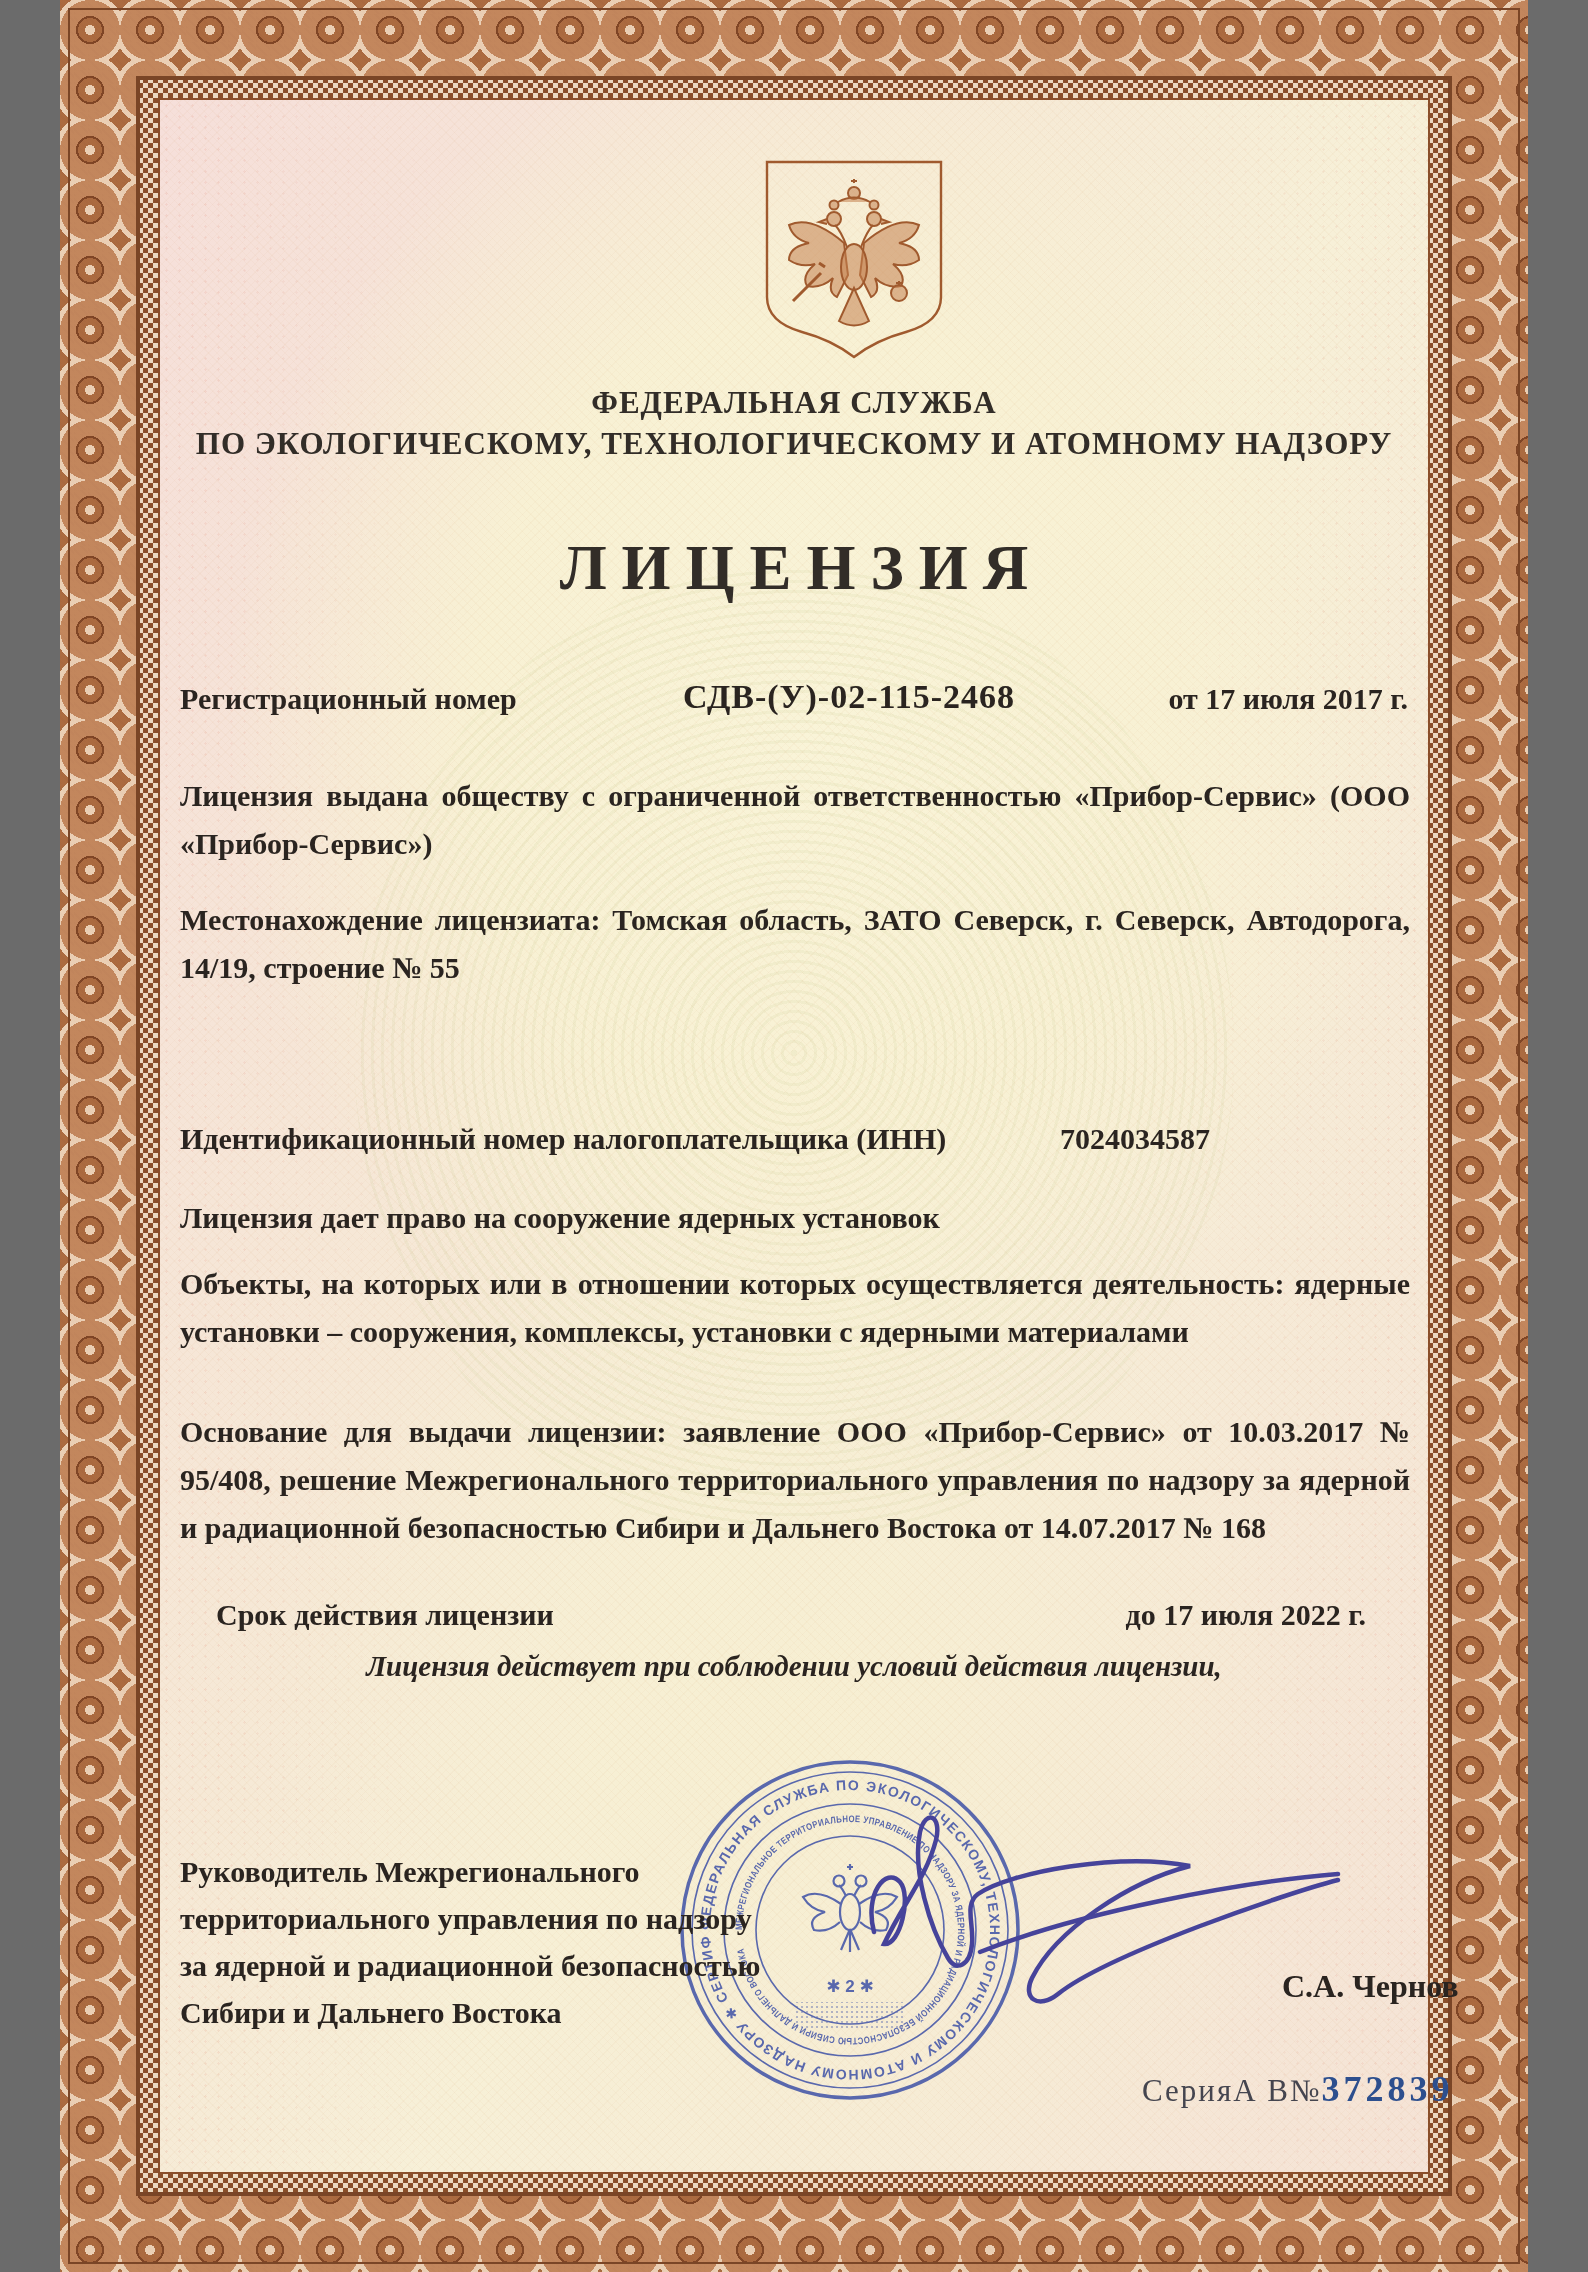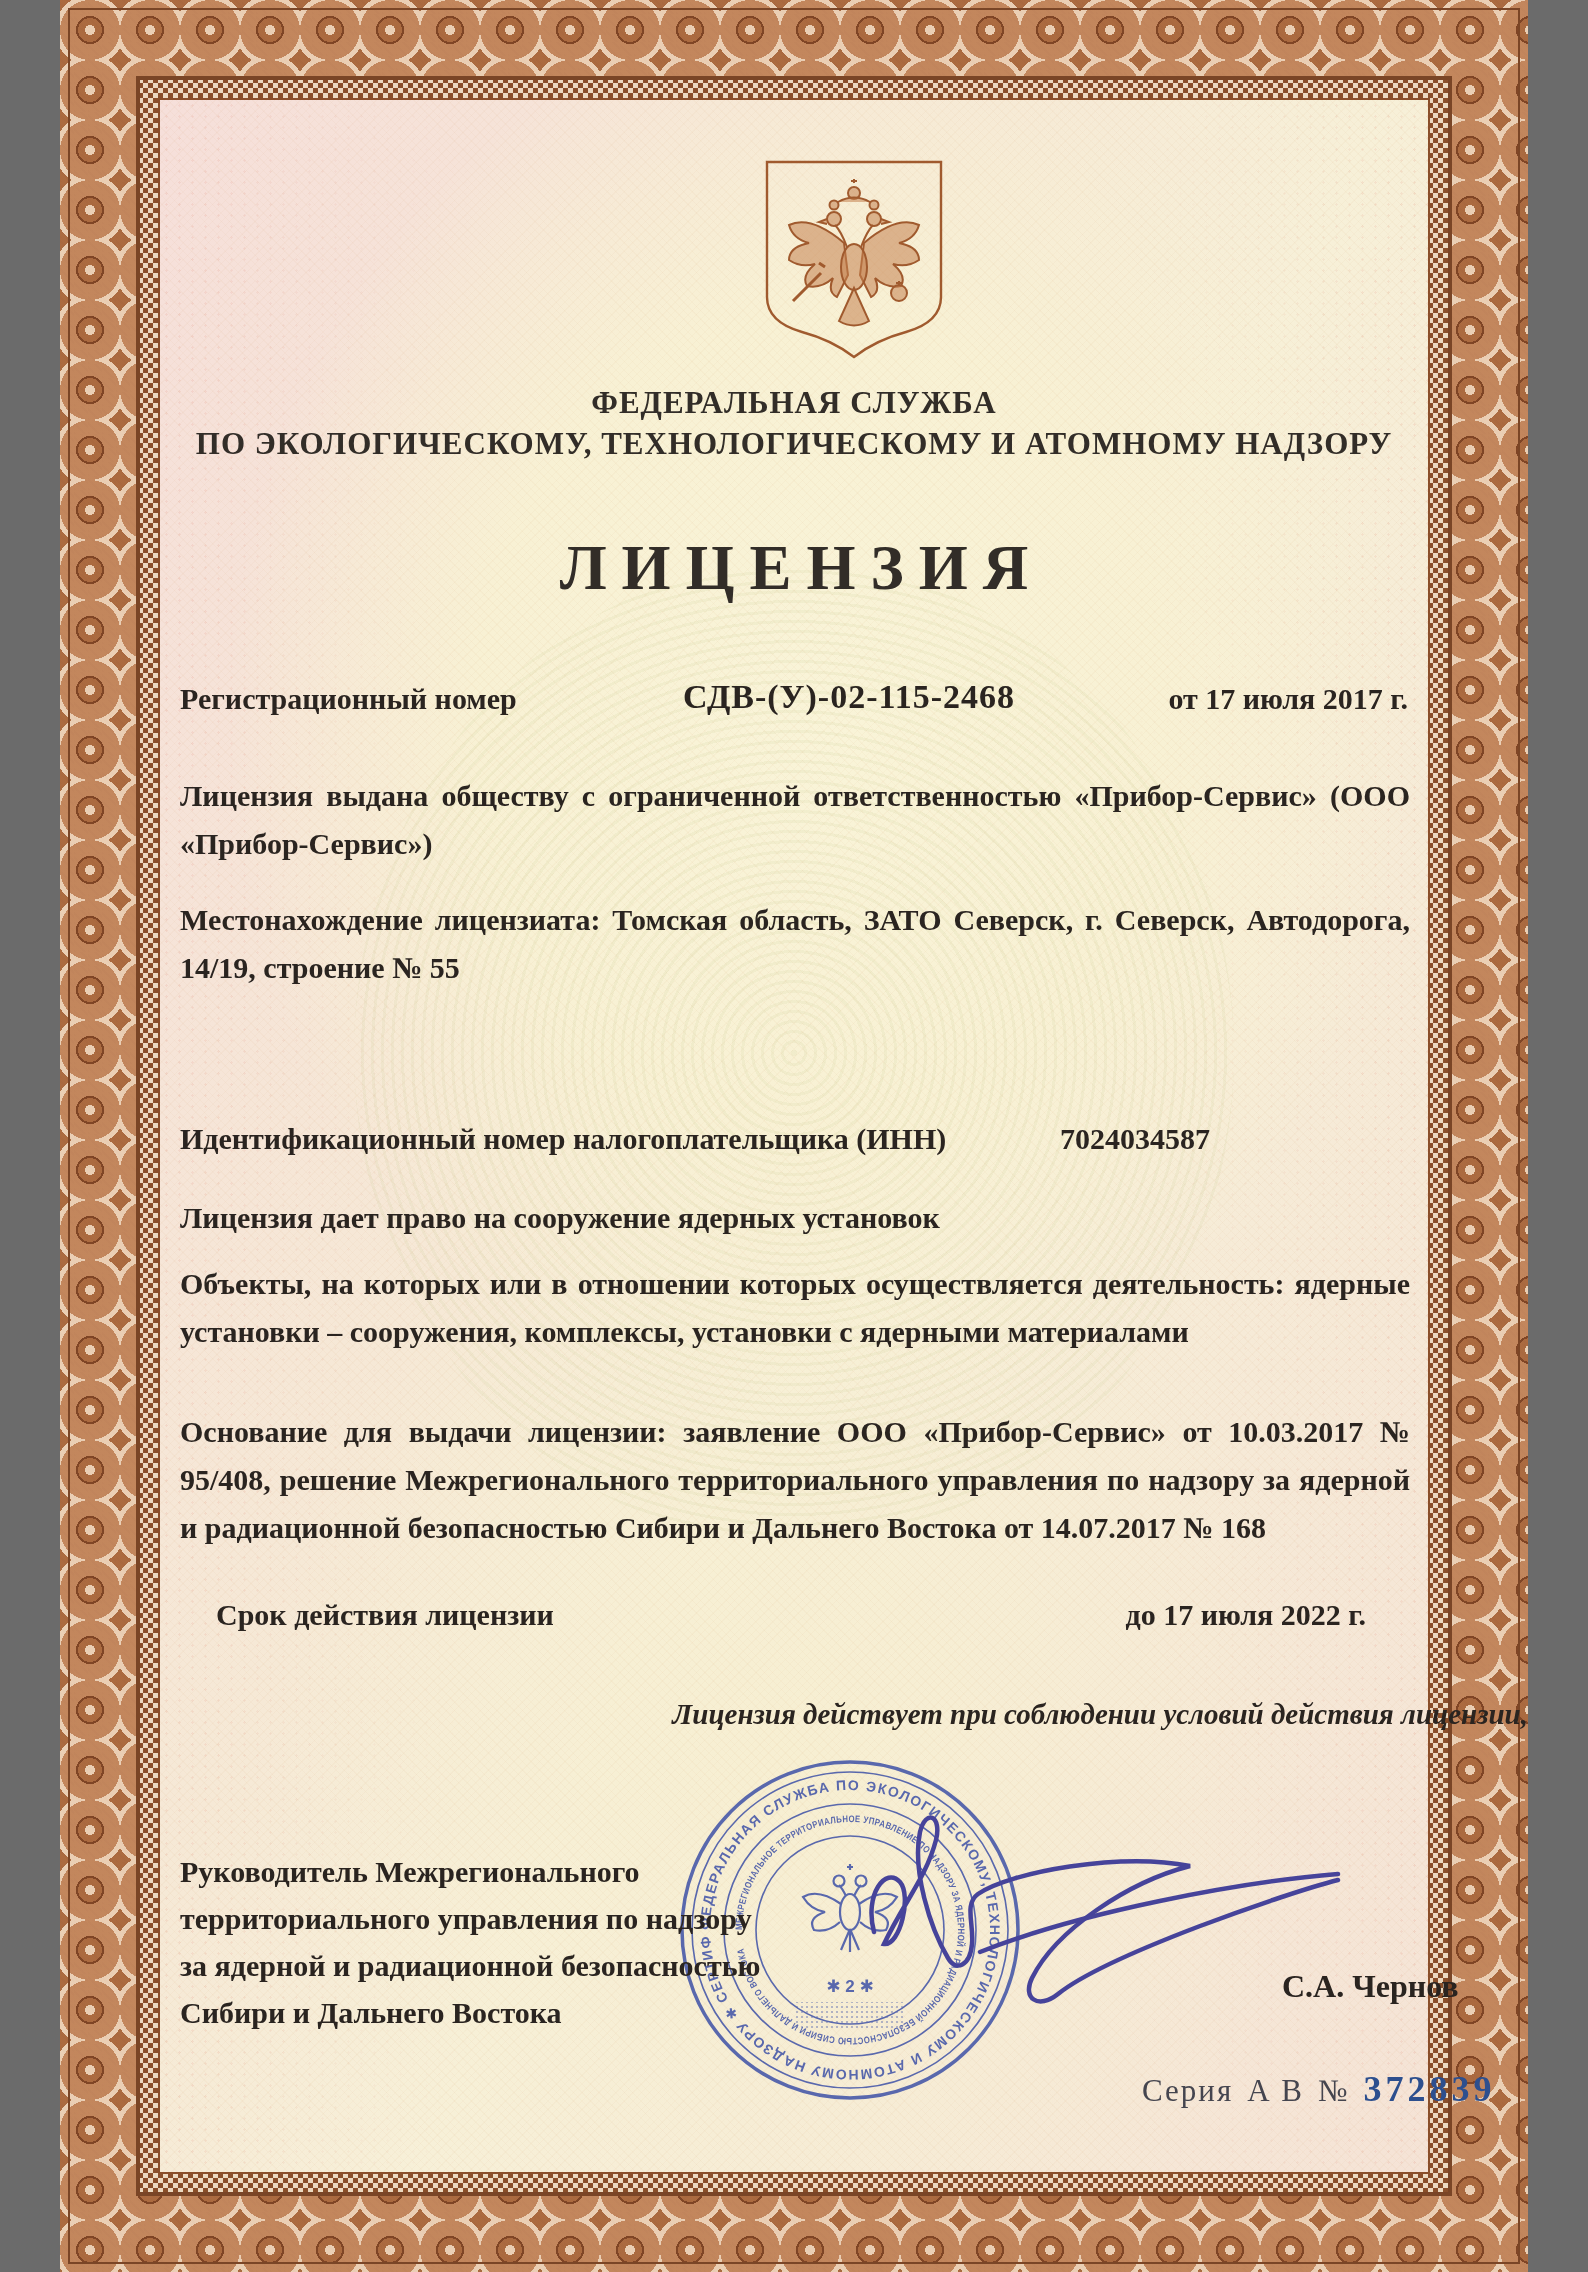--- a/index.html
+++ b/index.html
@@ -58,21 +58,21 @@
   .hline{font-weight:bold;font-size:31px;letter-spacing:1px;color:#322d28;}
   .doc-title{font-weight:bold;font-size:63px;letter-spacing:15px;color:#322d28;}
   .row{left:120px;right:120px;display:flex;align-items:baseline;}
   .para{left:120px;right:118px;text-align:justify;font-weight:bold;font-size:30px;line-height:48px;color:#2a2420;}
   .label{font-weight:bold;font-size:30px;}
   .value{font-weight:bold;font-size:30px;}
   .reg-number{font-weight:bold;font-size:34px;letter-spacing:1px;}
   .note{font-style:italic;font-weight:bold;font-size:29px;line-height:44px;color:#2a2420;}
   .sig-block{font-weight:bold;font-size:30px;line-height:47px;color:#2a2420;}
   .sig-name{font-weight:bold;font-size:32px;color:#2a2420;}
-  .series-line{display:flex;align-items:baseline;gap:14px;}
+  .series-line{display:flex;align-items:baseline;}
   .series-label{font-size:31px;color:#45454f;letter-spacing:2px;}
   .series-number{font-size:36px;font-weight:bold;color:#2d4f8e;letter-spacing:4px;}
   .printer-mark{
     font-family:"Liberation Sans","DejaVu Sans",sans-serif;
     font-size:11px;color:#7c4a28;letter-spacing:1px;white-space:nowrap;
     transform:rotate(-90deg);transform-origin:center;
   }
   svg text{font-family:"Liberation Sans","DejaVu Sans",sans-serif;}
 </style>
 </head>
@@ -134,21 +134,21 @@
 
   <div class="abs para" style="top:1194px;">Лицензия дает право на сооружение ядерных установок</div>
   <div class="abs para" style="top:1260px;">Объекты, на которых или в отношении которых осуществляется деятельность: ядерные установки – сооружения, комплексы, установки с ядерными материалами</div>
   <div class="abs para" style="top:1408px;">Основание для выдачи лицензии: заявление ООО «Прибор-Сервис» от 10.03.2017 № 95/408, решение Межрегионального территориального управления по надзору за ядерной и радиационной безопасностью Сибири и Дальнего Востока от 14.07.2017 № 168</div>
 
   <div class="abs row" style="top:1598px;justify-content:space-between;margin-left:36px;">
     <div class="label">Срок действия лицензии</div>
     <div class="value" style="padding-right:42px;">до 17 июля 2022 г.</div>
   </div>
 
-  <div class="abs center note" style="top:1692px;text-align:right;">Лицензия действует при соблюдении условий действия лицензии,</div>
+  <div class="abs center note" style="top:1644px;">Лицензия действует при соблюдении условий действия лицензии,</div>
 
   <svg class="abs" style="left:608px;top:1748px;opacity:.88;" width="364" height="364" viewBox="-182 -182 364 364">
     <defs>
       <path id="ringOut" d="M -140,0 A 140,140 0 1 1 140,0 A 140,140 0 1 1 -140,0"></path>
       <path id="ringIn" d="M -108,0 A 108,108 0 1 1 108,0 A 108,108 0 1 1 -108,0"></path>
       <pattern id="hatch" width="5" height="5" patternUnits="userSpaceOnUse">
         <circle cx="2" cy="2" r="1.1" fill="#4456a8" opacity="0.55"></circle>
       </pattern>
     </defs>
     <g stroke="#4456a8" fill="none">

